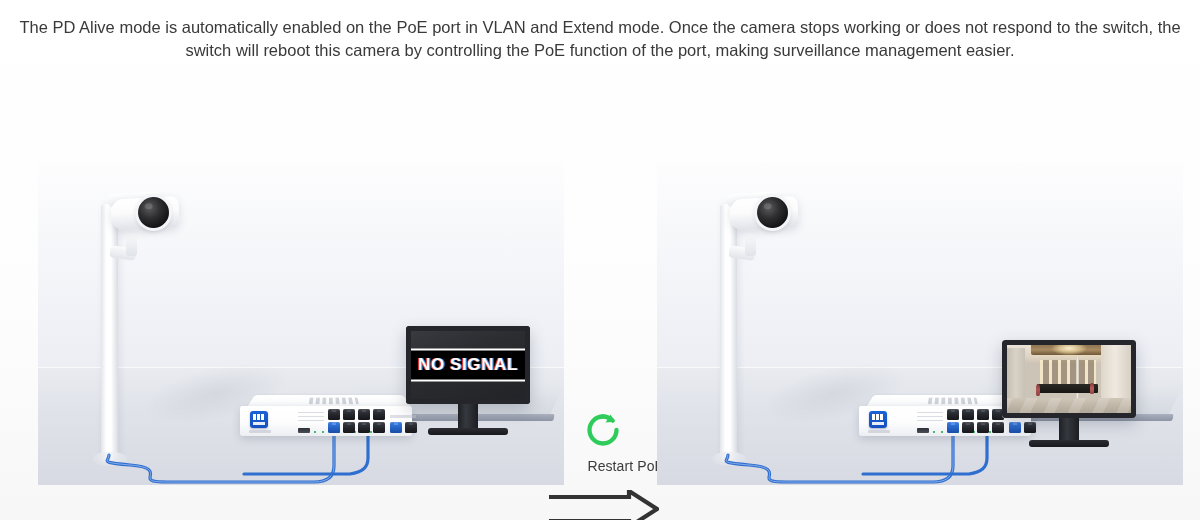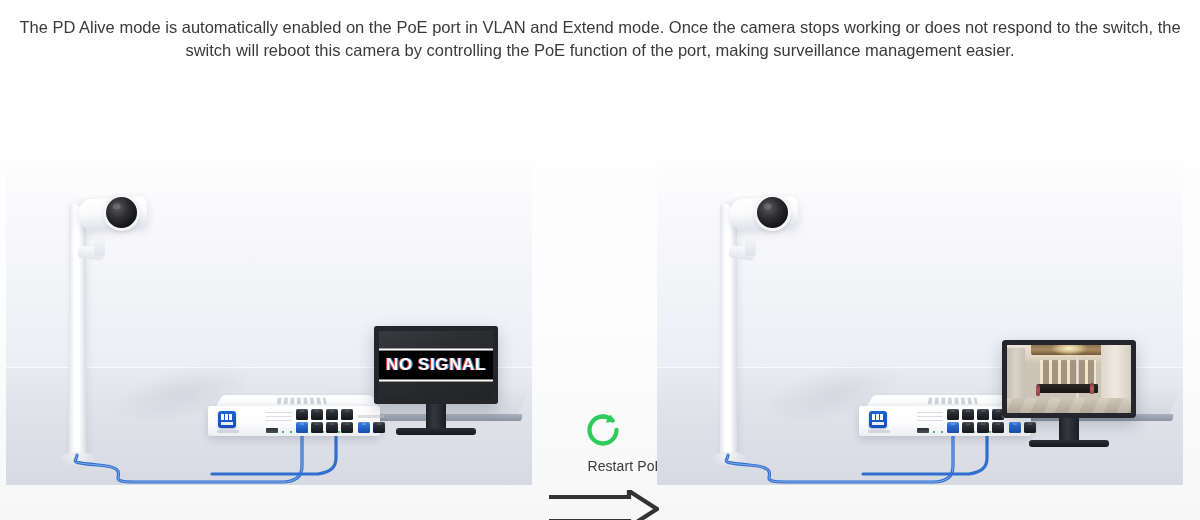--- a/index.html
+++ b/index.html
@@ -41,21 +41,21 @@
 
   
   .scenes{position:absolute;left:0;top:162px;width:1200px;height:325px;}
 
   .panel{
     position:absolute;top:0;height:323px;
     background:
       radial-gradient(120% 90% at 50% 8%, #ffffff 0%, #f4f5f8 45%, #e7e9ef 100%);
     overflow:hidden;
   }
-  .panel.left{left:6px;width:526px;}
+  .panel.left{left:38px;width:526px;}
   .panel.right{left:657px;width:526px;}
 
   
   .floor{
     position:absolute;left:0;right:0;bottom:0;height:118px;
     background:linear-gradient(180deg,#e9ebf0 0%,#dfe2e9 40%,#d7dae2 100%);
   }
   .floor:before{
     content:"";position:absolute;left:0;right:0;top:0;height:1px;
     background:rgba(255,255,255,.75);

